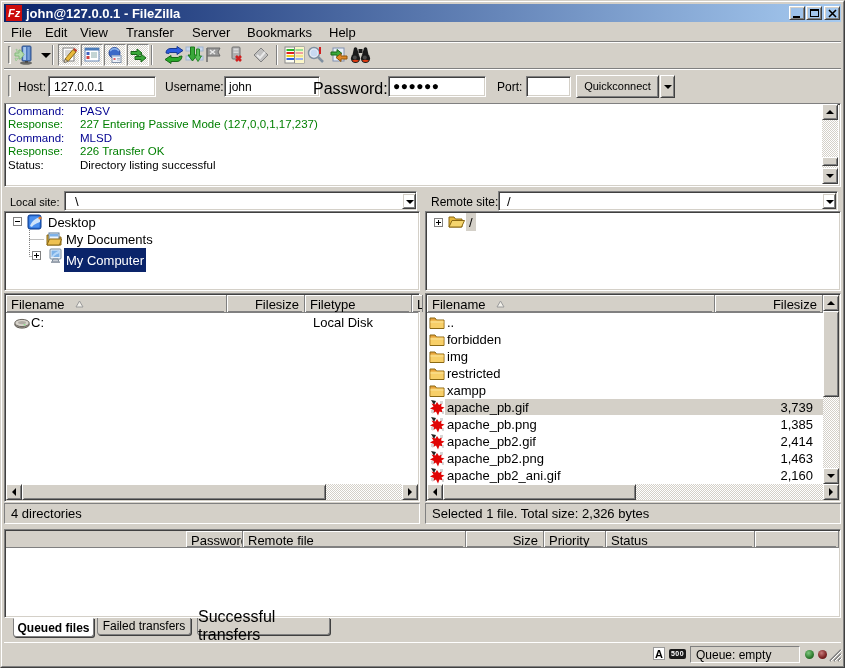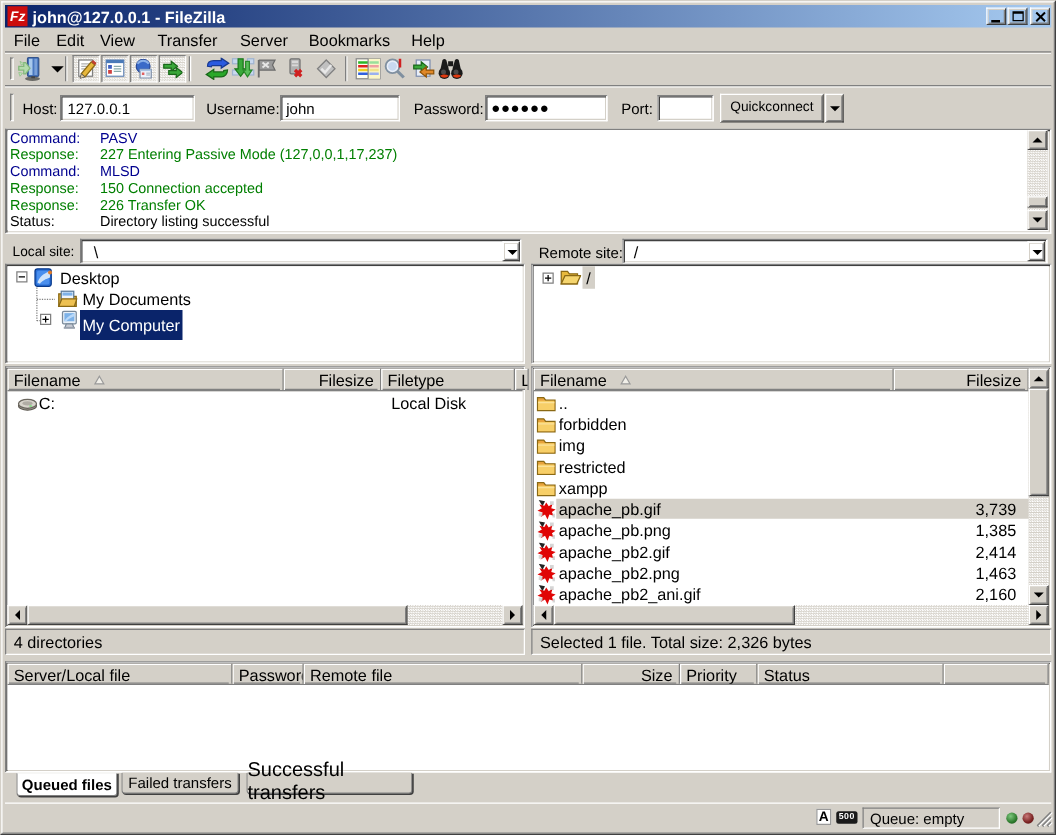--- a/index.html
+++ b/index.html
@@ -182,35 +182,34 @@
   <path d="M12 15.5 A4.6 4.6 0 0 0 19 15.5 Q15.5 13.8 12 15.5" fill="#e03a10"></path>
 </svg>
 </div>
 
 <div class="abs" style="left:4px;top:68px;width:837px;height:34px;border-top:1px solid #808080;box-shadow:inset 0 1px 0 #fff"></div>
 <div class="abs grip" style="left:8px;top:75px;height:22px"></div>
 <div class="abs" style="left:18px;top:80px;font-size:12px">Host:</div>
 <div class="abs field" style="left:48px;top:76px;width:108px;height:21px;padding:3px 5px;font-size:12px">127.0.0.1</div>
 <div class="abs" style="left:165px;top:80px;font-size:12px">Username:</div>
 <div class="abs field" style="left:224px;top:76px;width:96px;height:21px;padding:3px 4px;font-size:12px">john</div>
-<div class="abs" style="left:331px;top:80px;font-size:12px">Password:</div>
+<div class="abs" style="left:313px;top:80px;font-size:16px">Password:</div>
 <div class="abs field" style="left:388px;top:76px;width:98px;height:21px;padding:2px 4px;font-size:12px;letter-spacing:0.5px;line-height:15px">●●●●●●</div>
 <div class="abs" style="left:497px;top:80px;font-size:12px">Port:</div>
 <div class="abs field" style="left:526px;top:76px;width:45px;height:21px"></div>
 <div class="abs raised" style="left:576px;top:75px;width:83px;height:23px;text-align:center;padding-top:4px;font-size:11px">Quickconnect</div>
 <div class="abs raised" style="left:660px;top:75px;width:15px;height:23px">
     <div class="arr abs" style="left:3px;top:9px;border-left:4px solid transparent;border-right:4px solid transparent;border-top:4px solid #000"></div>
   </div>
 
 <div class="abs pane" style="left:4px;top:103px;width:837px;height:84px"></div>
 <div id="log" class="abs" style="left:6px;top:104px;width:817px;height:80px;background:#fff;font-size:11.5px;line-height:13.4px;padding-top:1px">
 <div style="color:#00008f"><span style="display:inline-block;width:74px;padding-left:2px">Command:</span>PASV</div>
 <div style="color:#007f00"><span style="display:inline-block;width:74px;padding-left:2px">Response:</span>227 Entering Passive Mode (127,0,0,1,17,237)</div>
 <div style="color:#00008f"><span style="display:inline-block;width:74px;padding-left:2px">Command:</span>MLSD</div>
-<div style="color:#007f00"><span style="display:inline-block;width:74px;padding-left:2px">Response:</span>150 Connection accepted</div>
 <div style="color:#007f00"><span style="display:inline-block;width:74px;padding-left:2px">Response:</span>226 Transfer OK</div>
 <div style="color:#000"><span style="display:inline-block;width:74px;padding-left:2px">Status:</span>Directory listing successful</div>
 </div>
 
 <div id="logsb" class="abs scrollbar sbtrack" style="left:822px;top:104px;width:16px;height:80px">
 <div class="sbtn" style="left:0;top:0;width:16px;height:16px">
       <span class="arr" style="border-left:4px solid transparent;border-right:4px solid transparent;border-bottom:4px solid #000"></span>
     </div>
 <div class="thumb" style="left:0;top:53px;width:16px;height:9px"></div>
 <div class="sbtn" style="left:0;top:64px;width:16px;height:16px">
@@ -427,21 +426,20 @@
   <div class="sbtn" style="left:396px;top:0;width:16px;height:16px">
         <span class="arr" style="border-top:4px solid transparent;border-bottom:4px solid transparent;border-left:4px solid #000"></span>
       </div>
 </div>
 </div>
 <div class="abs statusbox" style="left:425px;top:503px;width:416px;height:21px">Selected 1 file. Total size: 2,326 bytes</div>
 
 <div class="abs pane" style="left:4px;top:529px;width:837px;height:89px"></div>
 <div id="queue" class="abs" style="left:6px;top:531px;width:833px;height:85px;background:#fff">
 <div class="hdrow" style="left:0;top:0;width:833px;height:17px">
-  <div class="hcell" style="left:0;width:180px">Server/Local file</div>
   <div class="hcell" style="left:180px;width:57px">Password...</div>
   <div class="hcell" style="left:237px;width:223px">Remote file</div>
   <div class="hcell" style="left:460px;width:78px;text-align:right">Size</div>
   <div class="hcell" style="left:538px;width:62px">Priority</div>
   <div class="hcell" style="left:600px;width:149px">Status</div>
   <div class="hcell" style="left:749px;width:84px"></div>
 </div>
 </div>
 
 <div id="tabs" class="abs" style="left:4px;top:618px;width:837px;height:20px">

